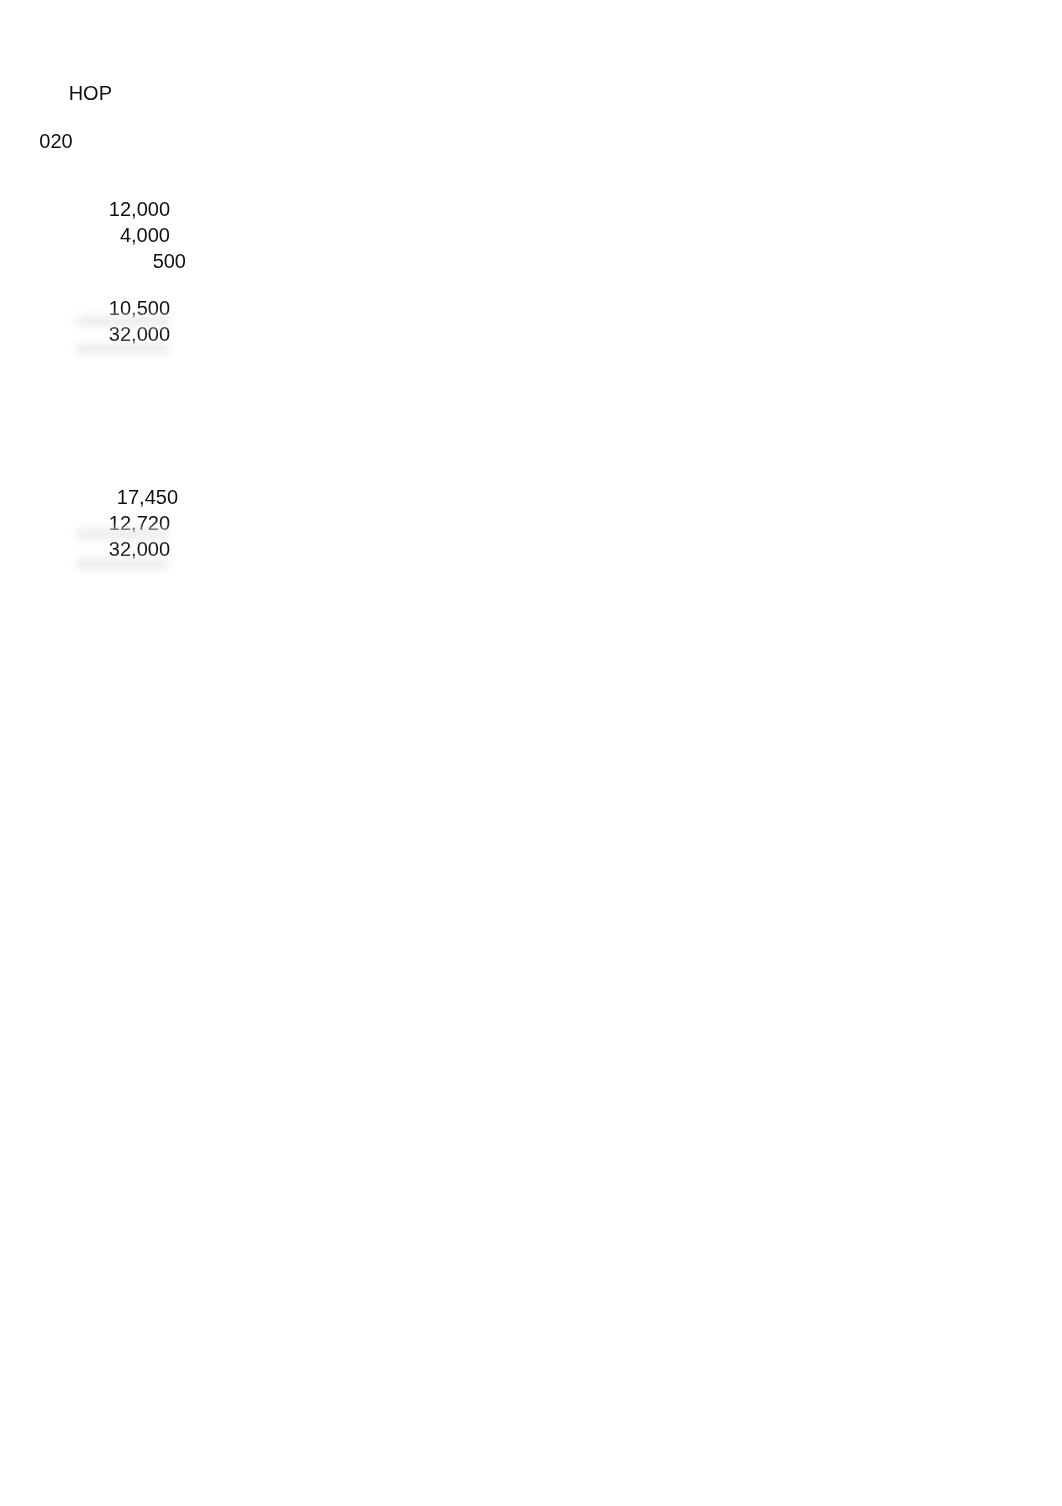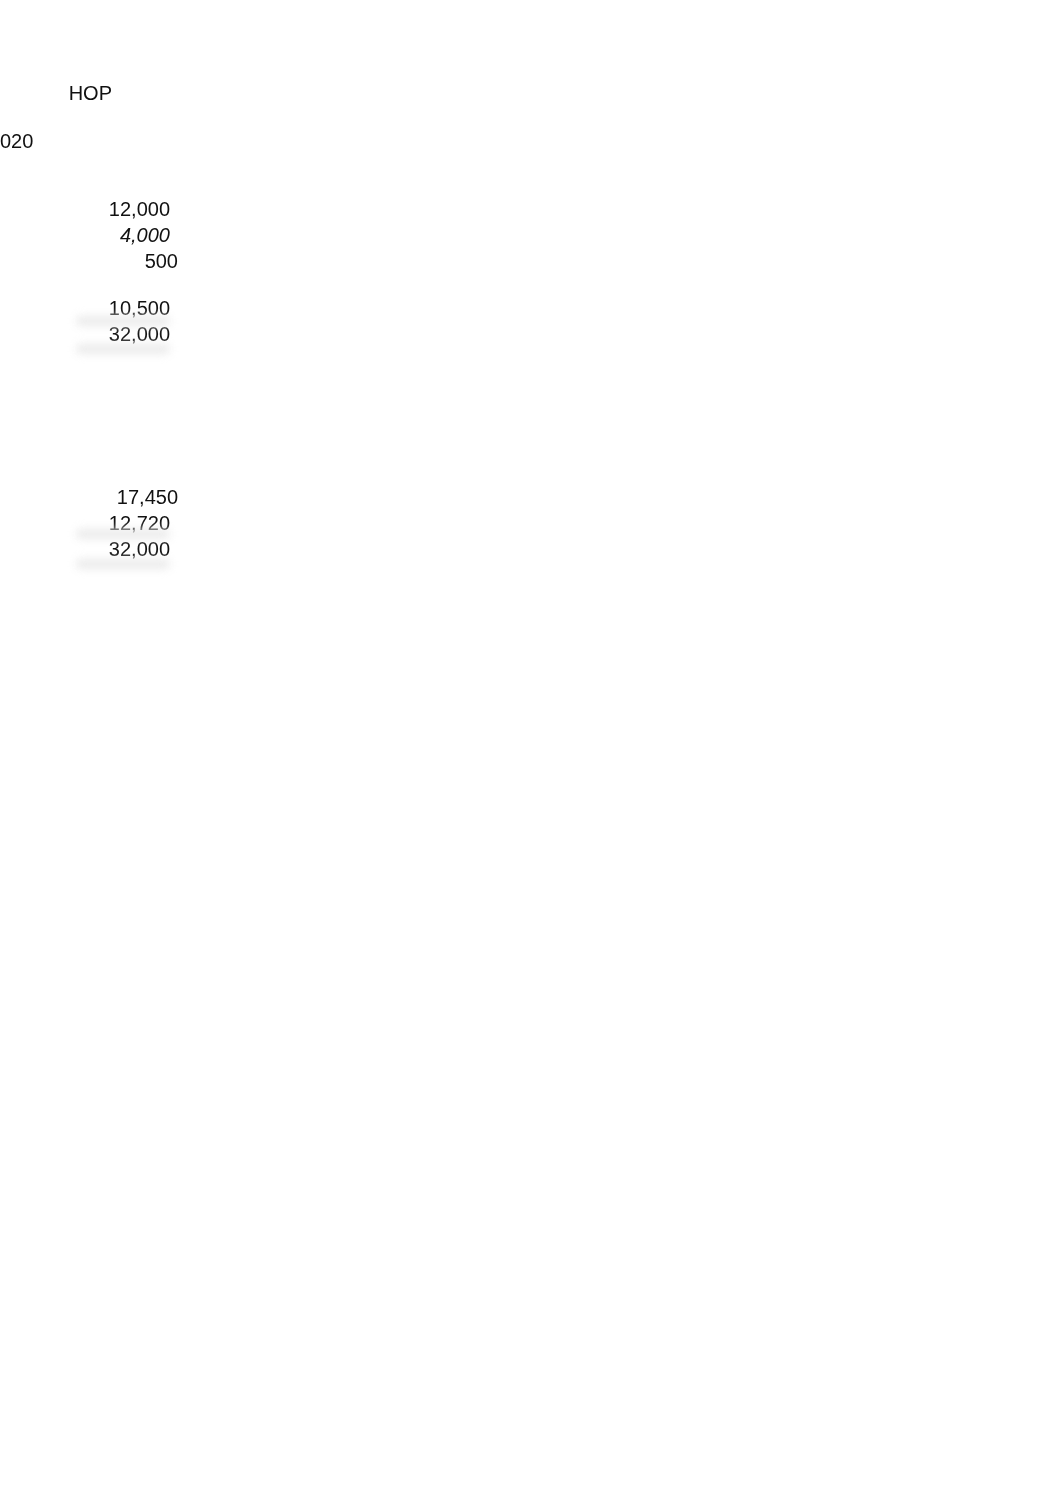--- a/index.html
+++ b/index.html
@@ -56,25 +56,25 @@
     .bl-b { top: 344px; width: 94px; }
     .bl-c { top: 529px; }
     .bl-d { top: 559px; }
   </style>
 </head>
 <body>
 
 <div class="page">
 
   <div class="hdr-1" style="left:0;width:112px;text-align:right;">HOP</div>
-  <div class="hdr-2" style="left:0;width:112px;text-align:left;">020</div>
+  <div class="hdr-2" style="left:0;width:112px;text-align:center;">020</div>
 
   <div class="col row0" style="left:0;">12,000</div>
-  <div class="col row1" style="left:0;font-style:italic;">4,000</div>
-  <div class="col row2" style="left:8px;">500</div>
+  <div class="col row1" style="left:0;">4,000</div>
+  <div class="col row2" style="left:16px;">500</div>
   <div class="col row3" style="left:0;">10,500</div>
   <div class="col row4" style="left:0;">32,000</div>
 
   <div class="blur-line bl-a"></div>
   <div class="blur-line bl-b"></div>
 
   <div class="col row5" style="left:8px;">17,450</div>
   <div class="col row6" style="left:0;">12,720</div>
   <div class="col row7" style="left:0;">32,000</div>
 

